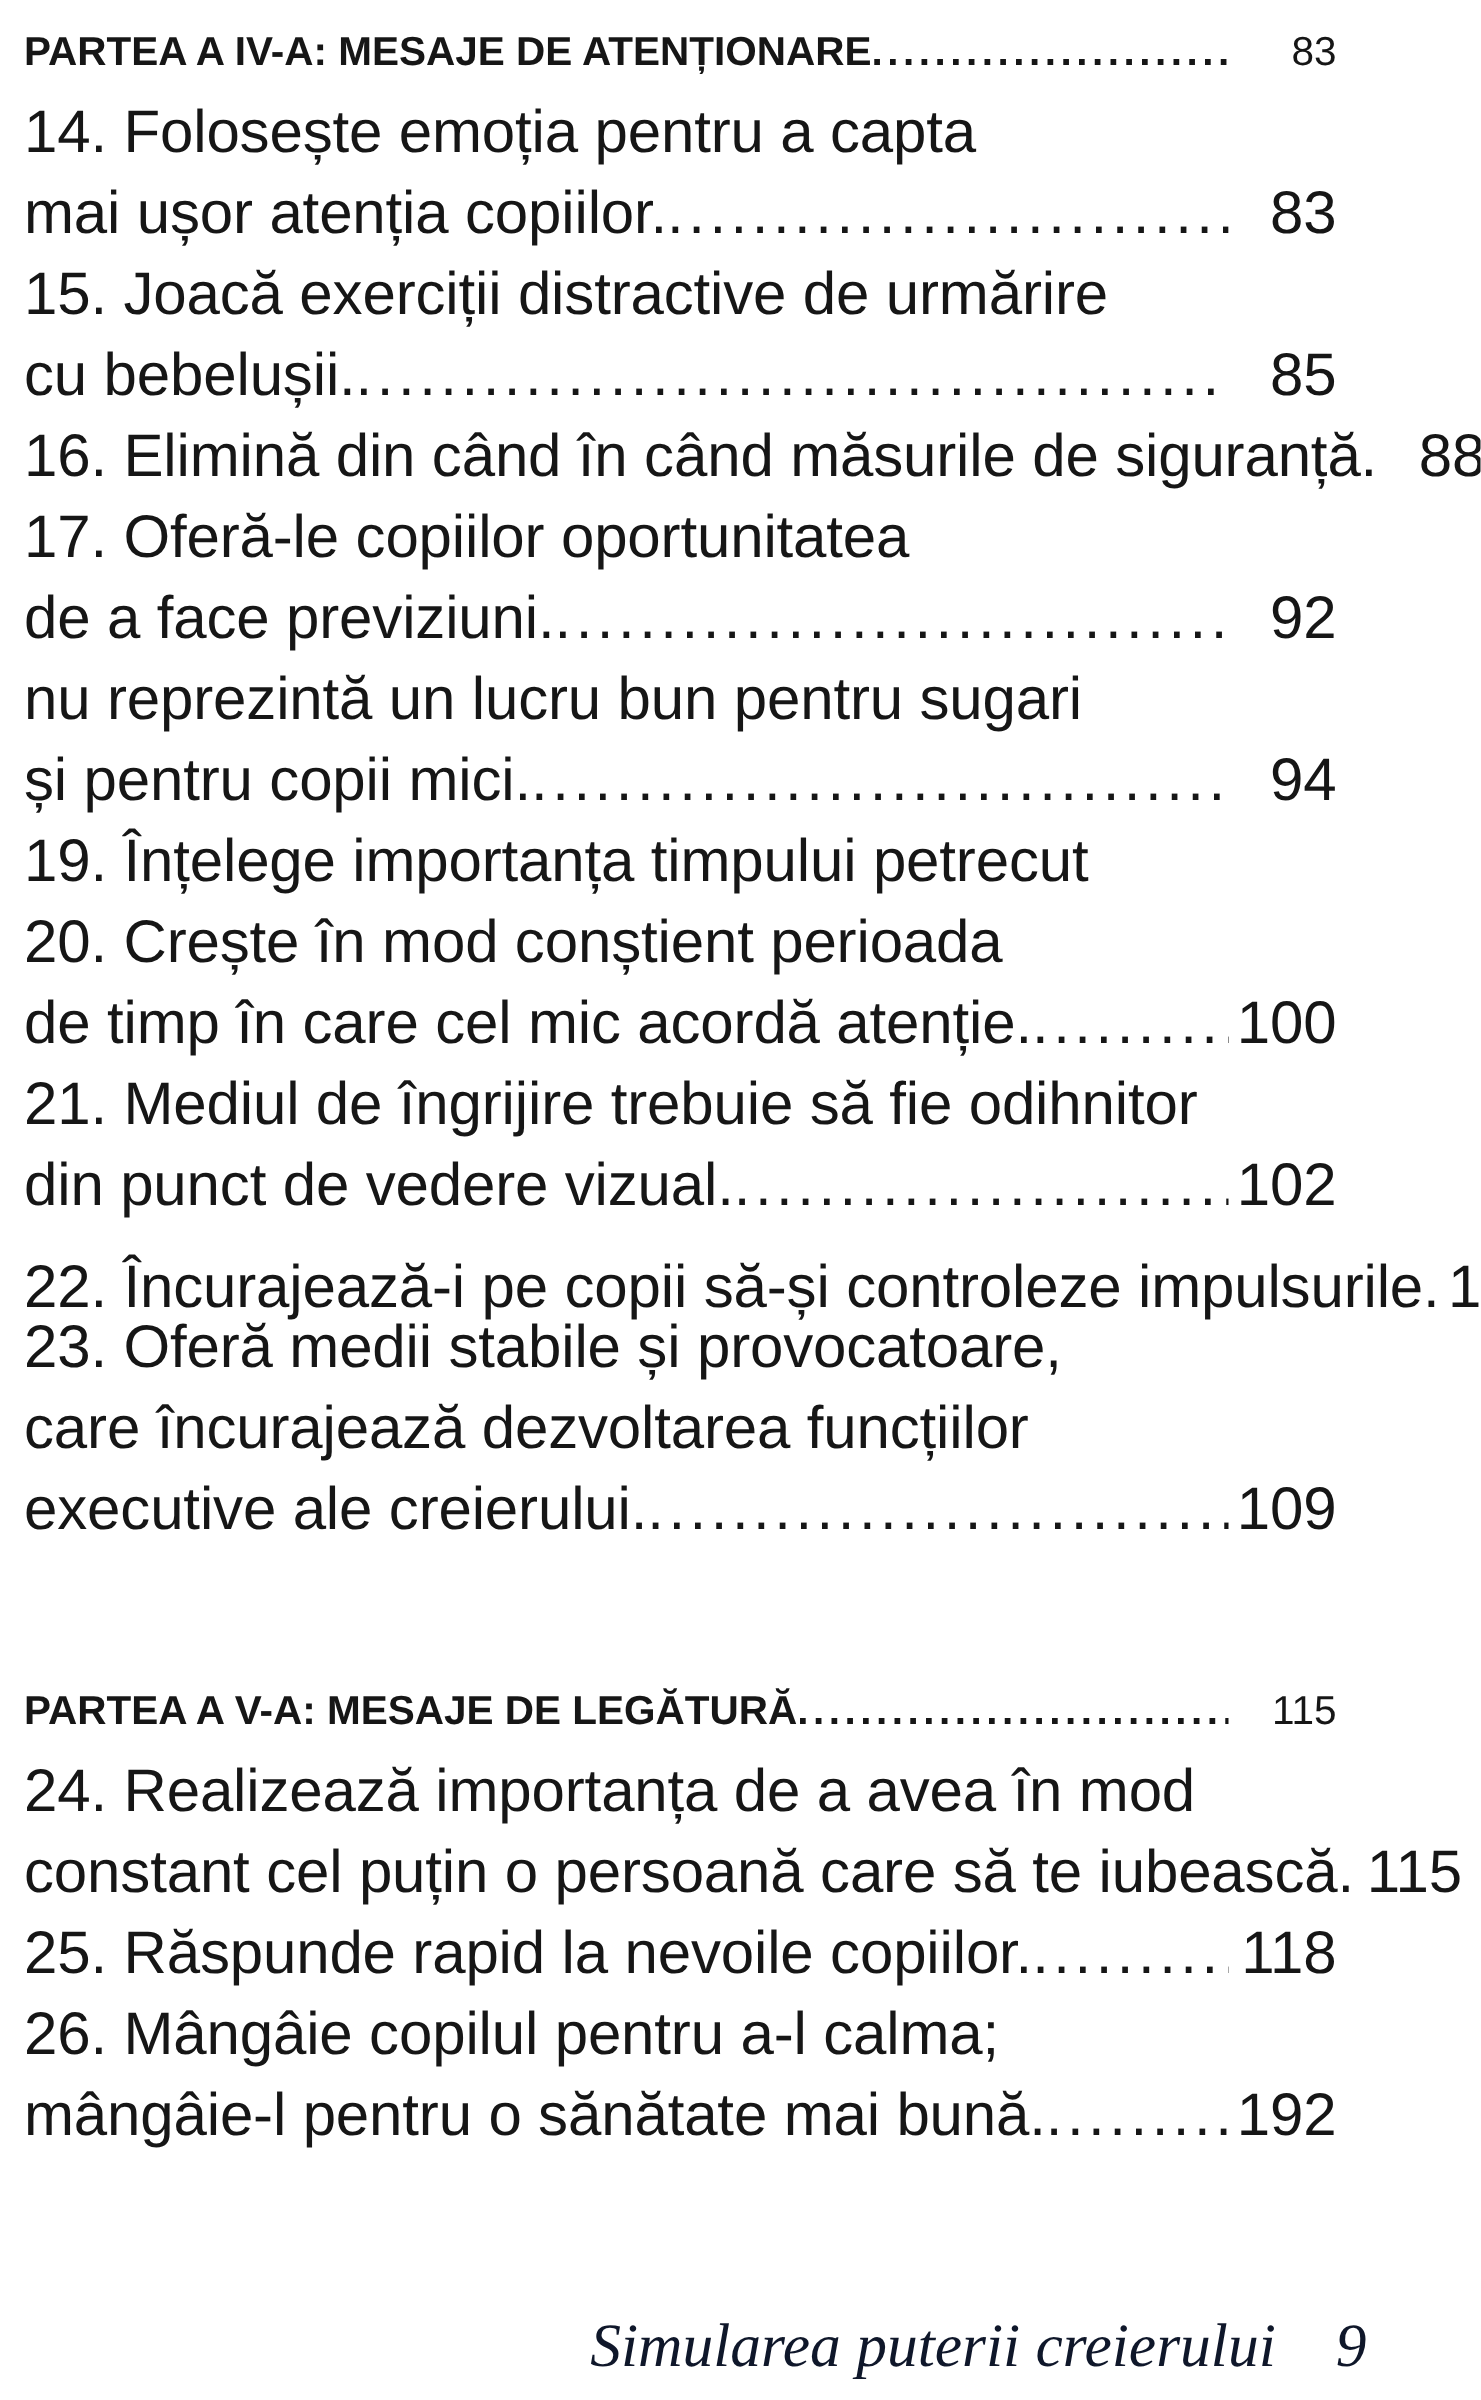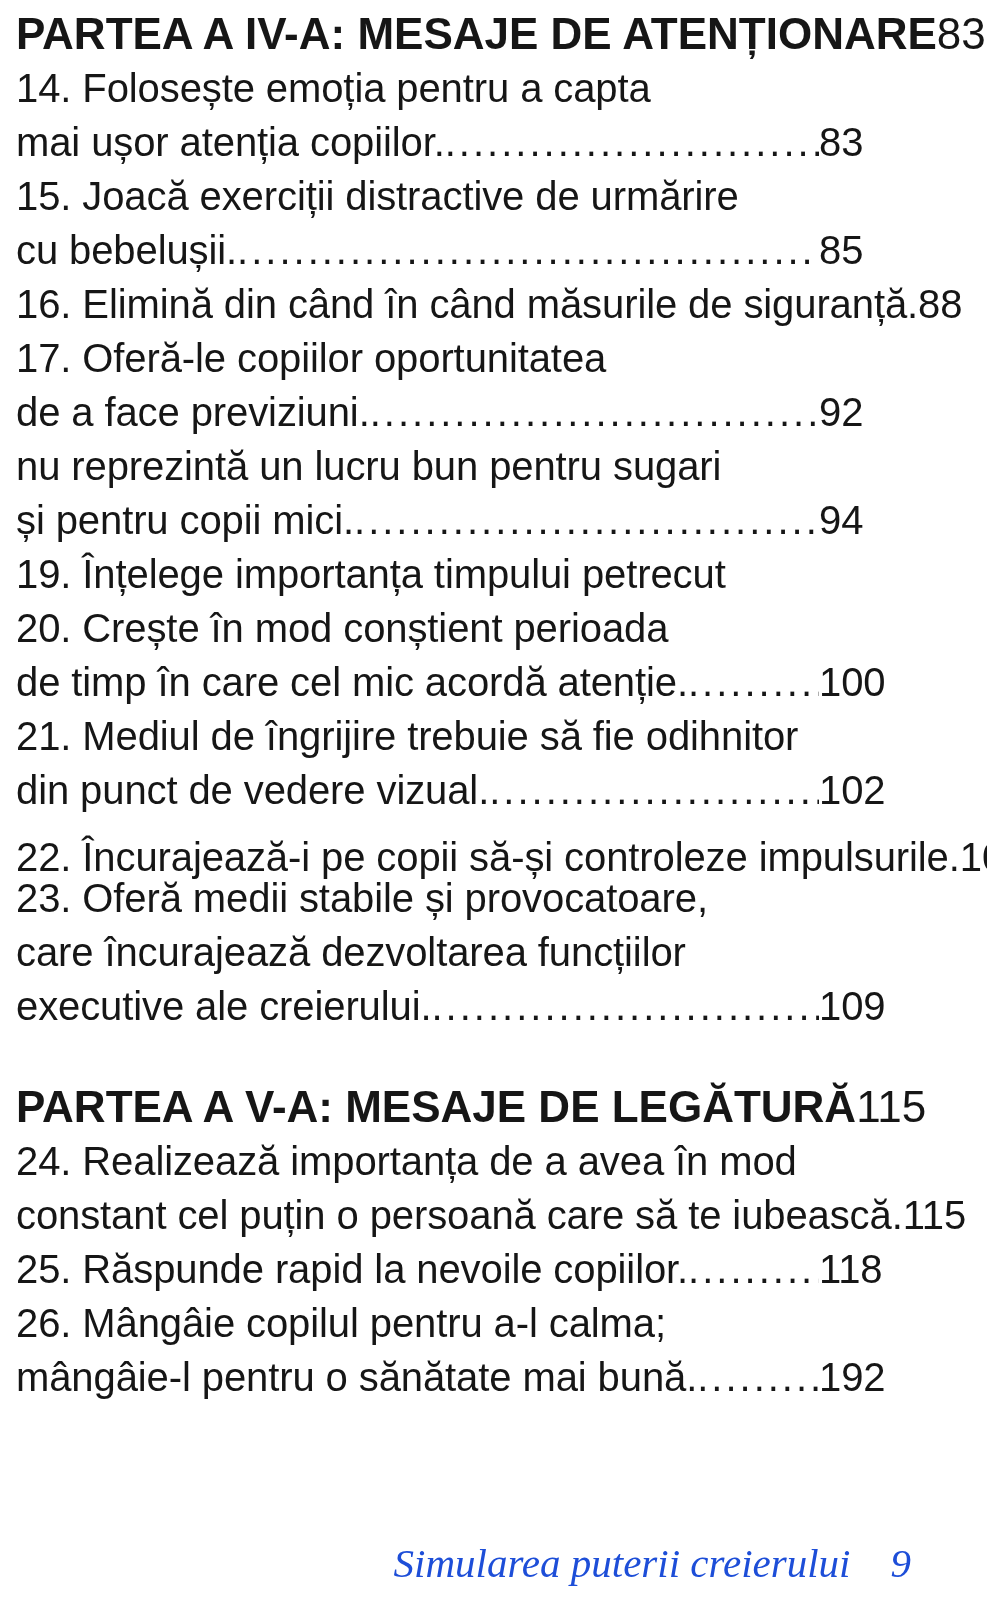--- a/index.html
+++ b/index.html
@@ -25,54 +25,54 @@
     display: flex;
     align-items: baseline;
     height: 54px;
     line-height: 54px;
     font-size: 40px;
     letter-spacing: -0.1px;
     white-space: pre;
   }
   .line.part {
     font-weight: bold;
-    font-size: 44px;
+    font-size: 27px;
     letter-spacing: 0;
   }
-  .line.gap { margin-top: 47px; }
+  .line.gap { margin-top: 80px; }
   .txt { flex: 0 0 auto; }
   .leader {
     flex: 1 1 auto;
     overflow: hidden;
     min-width: 0;
     height: 54px;
   }
   .leader::after {
     content: "......................................................................................................";
     letter-spacing: 3px;
   }
   .leader.noleader::after { content: ""; }
   .pg {
     flex: 0 0 auto;
     min-width: 72px;
-    text-align: left;
+    text-align: right;
     font-weight: normal;
   }
   .line.part .pg { font-weight: normal; }
   .footer {
     position: absolute;
     top: 1538px;
     left: 0;
     right: 76px;
     text-align: right;
     font-family: "Liberation Serif", serif;
     font-style: italic;
     font-size: 41px;
     line-height: 50px;
-    color: #1d4ed8;
+    color: #0f172a;
   }
   .folio { margin-left: 40px; }
 </style>
 </head>
 <body>
 
 <div class="page">
   <div class="toc">
       <div class="line part">
     <span class="txt">PARTEA A IV-A: MESAJE DE ATENȚIONARE</span>

